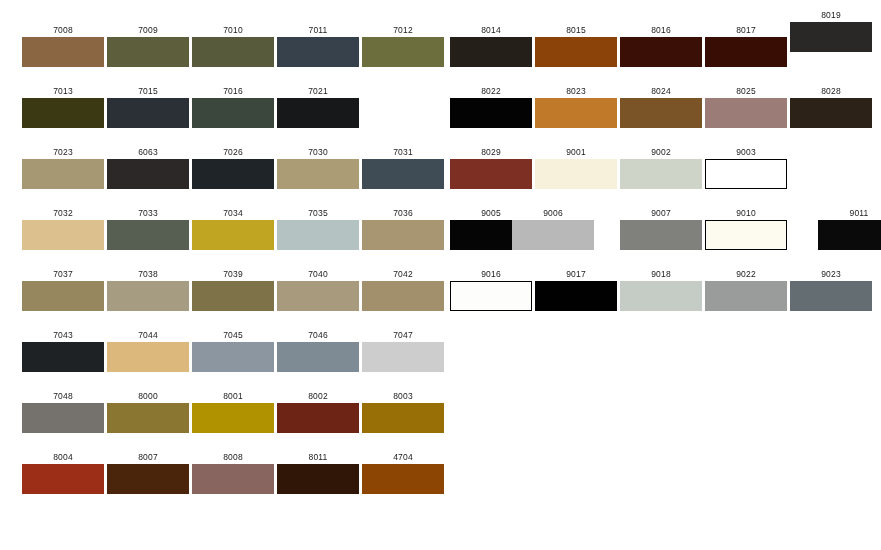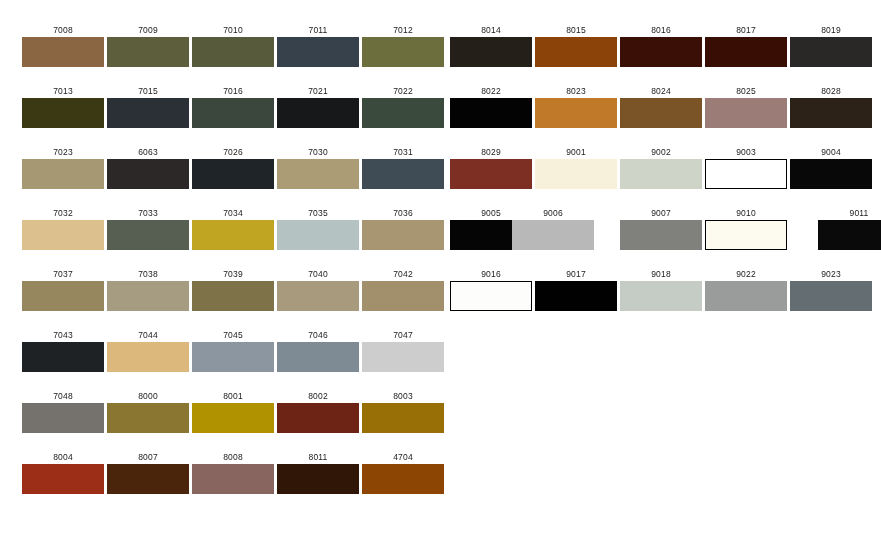--- a/index.html
+++ b/index.html
@@ -97,24 +97,20 @@
         <span class="swatch-chip" style="background-color: rgb(43, 47, 54);"></span>
       </div>
       <div class="swatch-cell" style="left: 192px; top: 86px;">
         <span class="swatch-label">7016</span>
         <span class="swatch-chip" style="background-color: rgb(59, 70, 60);"></span>
       </div>
       <div class="swatch-cell" style="left: 277px; top: 86px;">
         <span class="swatch-label">7021</span>
         <span class="swatch-chip" style="background-color: rgb(23, 24, 26);"></span>
       </div>
-      <div class="swatch-cell" style="left: 362px; top: 86px;">
-        <span class="swatch-label">7022</span>
-        <span class="swatch-chip" style="background-color: rgb(58, 75, 62);"></span>
-      </div>
       <div class="swatch-cell" style="left: 22px; top: 147px;">
         <span class="swatch-label">7023</span>
         <span class="swatch-chip" style="background-color: rgb(165, 152, 115);"></span>
       </div>
       <div class="swatch-cell" style="left: 107px; top: 147px;">
         <span class="swatch-label">6063</span>
         <span class="swatch-chip" style="background-color: rgb(44, 40, 39);"></span>
       </div>
       <div class="swatch-cell" style="left: 192px; top: 147px;">
         <span class="swatch-label">7026</span>
@@ -237,21 +233,21 @@
         <span class="swatch-chip" style="background-color: rgb(140, 67, 10);"></span>
       </div>
       <div class="swatch-cell" style="left: 620px; top: 25px;">
         <span class="swatch-label">8016</span>
         <span class="swatch-chip" style="background-color: rgb(58, 15, 5);"></span>
       </div>
       <div class="swatch-cell" style="left: 705px; top: 25px;">
         <span class="swatch-label">8017</span>
         <span class="swatch-chip" style="background-color: rgb(56, 13, 4);"></span>
       </div>
-      <div class="swatch-cell" style="left: 790px; top: 25px;">
+      <div class="swatch-cell" style="left: 790px; top: 10px;">
         <span class="swatch-label">8019</span>
         <span class="swatch-chip" style="background-color: rgb(42, 40, 39);"></span>
       </div>
       <div class="swatch-cell" style="left: 450px; top: 86px;">
         <span class="swatch-label">8022</span>
         <span class="swatch-chip" style="background-color: rgb(3, 3, 3);"></span>
       </div>
       <div class="swatch-cell" style="left: 535px; top: 86px;">
         <span class="swatch-label">8023</span>
         <span class="swatch-chip" style="background-color: rgb(192, 121, 41);"></span>
@@ -277,24 +273,20 @@
         <span class="swatch-chip" style="background-color: rgb(247, 241, 220);"></span>
       </div>
       <div class="swatch-cell" style="left: 620px; top: 147px;">
         <span class="swatch-label">9002</span>
         <span class="swatch-chip" style="background-color: rgb(206, 212, 199);"></span>
       </div>
       <div class="swatch-cell" style="left: 705px; top: 147px;">
         <span class="swatch-label">9003</span>
         <span class="swatch-chip bordered" style="background-color: rgb(255, 255, 255);"></span>
       </div>
-      <div class="swatch-cell" style="left: 790px; top: 147px;">
-        <span class="swatch-label">9004</span>
-        <span class="swatch-chip" style="background-color: rgb(8, 8, 8);"></span>
-      </div>
       <div class="swatch-cell" style="left: 450px; top: 208px;">
         <span class="swatch-label">9005</span>
         <span class="swatch-chip" style="background-color: rgb(5, 5, 5);"></span>
       </div>
       <div class="swatch-cell" style="left: 512px; top: 208px;">
         <span class="swatch-label">9006</span>
         <span class="swatch-chip" style="background-color: rgb(184, 184, 184);"></span>
       </div>
       <div class="swatch-cell" style="left: 620px; top: 208px;">
         <span class="swatch-label">9007</span>

